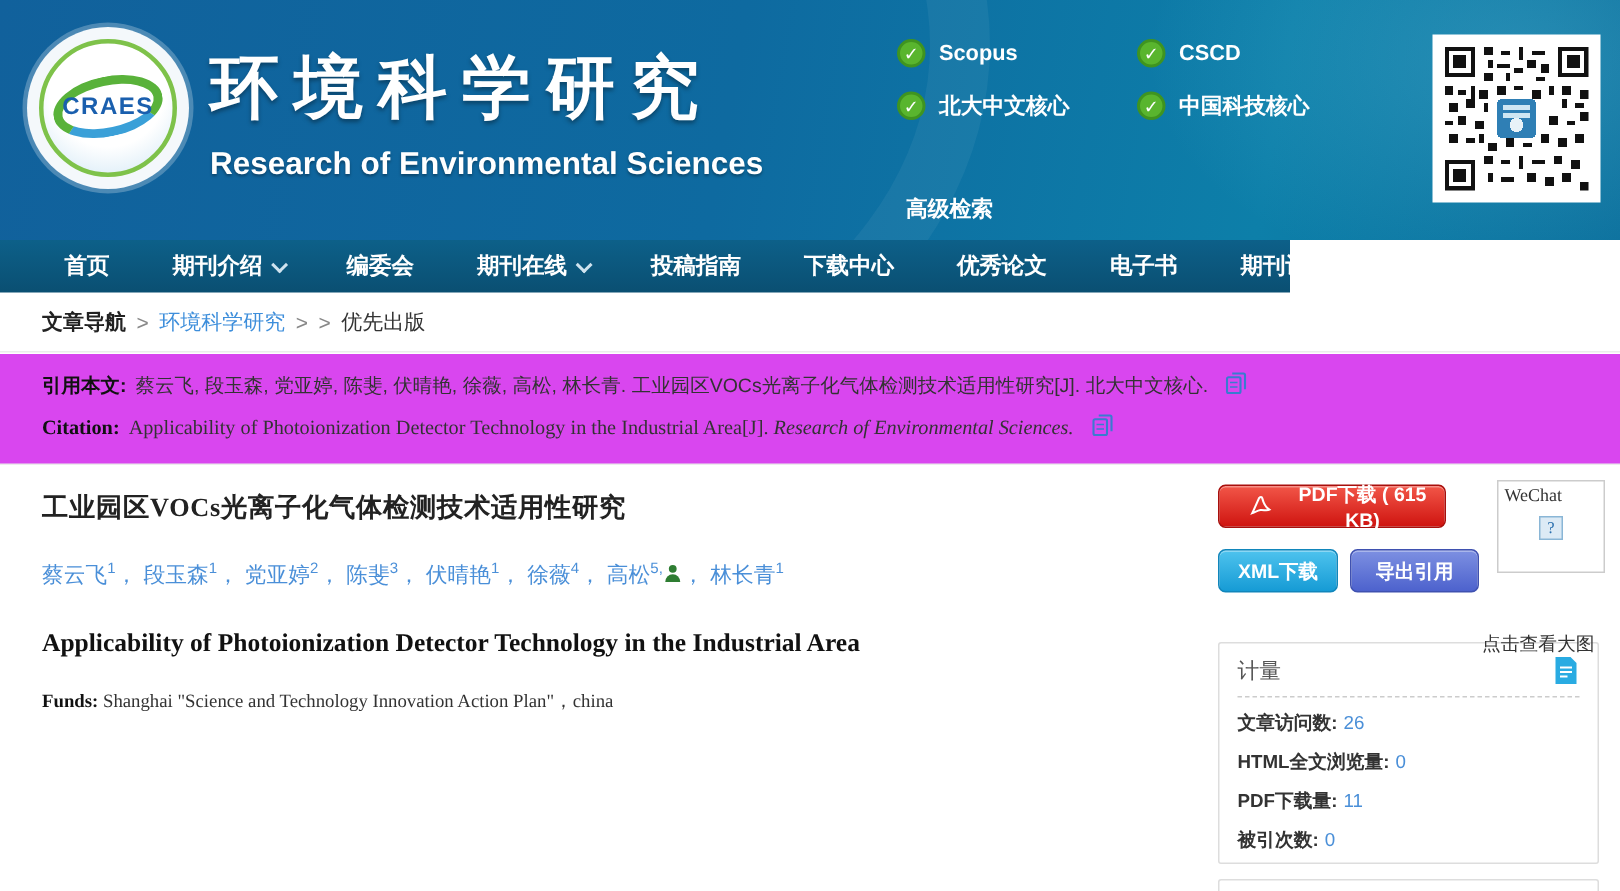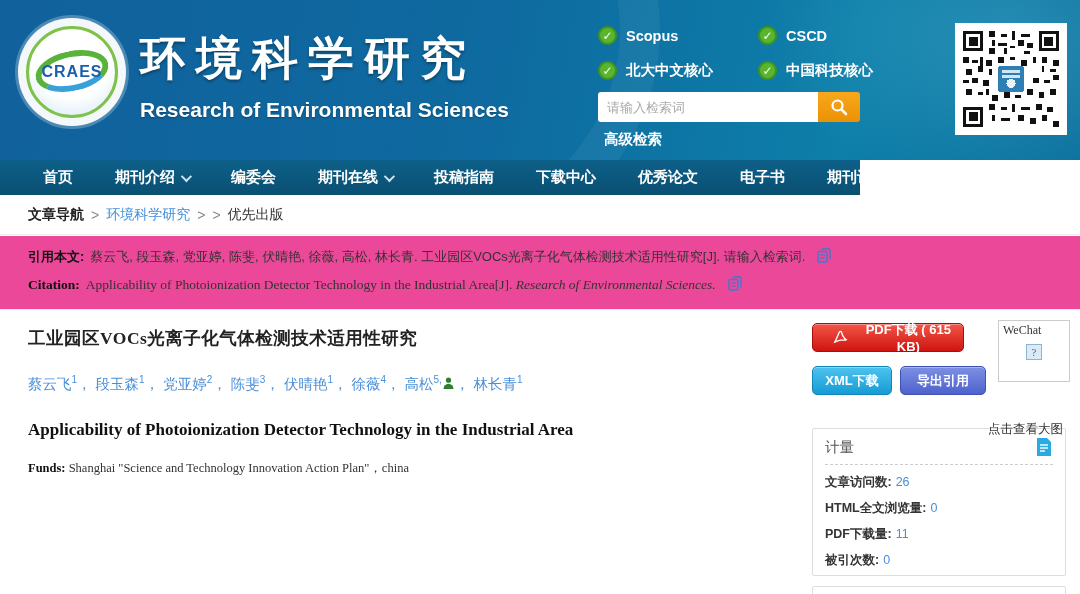--- a/index.html
+++ b/index.html
@@ -66,21 +66,21 @@
   .breadcrumb { position:absolute; left:0; top:195px; width:1080px; height:40px;
     display:flex; align-items:center; padding:0 28px; gap:7px; font-size:14px;
     border-bottom:1px solid #ececec; background:#fff; }
   .bc-strong { color:#222; font-weight:bold; }
   .bc-sep { color:#888; }
   .bc-link { color:#3d8edb; cursor:pointer; }
   .bc-current { color:#333; }
 
   
   .cite-block { position:absolute; left:0; top:236px; width:1080px; height:74px;
-    padding:12px 28px 0 28px; border-bottom:1px solid #ececec; background:#ec4899; }
+    padding:12px 28px 0 28px; border-bottom:1px solid #ececec; background:#d946ef; }
   .cite-row { display:flex; align-items:flex-start; gap:6px; margin-bottom:10px;
     font-size:13px; color:#333; line-height:18px; }
   .cite-label { font-weight:bold; color:#111; white-space:nowrap; }
   .cite-row.en { font-family:"Liberation Serif","DejaVu Serif",serif; font-size:13.5px; }
   .cite-journal { font-style:italic; }
   .copy-icon { margin-left:6px; cursor:pointer; flex:0 0 auto; }
 
   
   .main { position:absolute; left:0; top:310px; width:1080px; height:284px;
     display:flex; background:#fff; overflow:hidden; }
@@ -161,29 +161,20 @@
     <div class="badge">
       <span class="badge-check">✓</span>
       <span class="badge-label">北大中文核心</span>
     </div>
     <div class="badge">
       <span class="badge-check">✓</span>
       <span class="badge-label">中国科技核心</span>
     </div>
   </div>
 
-  <div class="search-row">
-    <input class="search-input" placeholder="请输入检索词" style="">
-    <button class="search-btn">
-      <svg width="18" height="18" viewBox="0 0 18 18">
-        <circle cx="7.5" cy="7.5" r="5" fill="none" stroke="#fff" stroke-width="2.2"></circle>
-        <line x1="11.5" y1="11.5" x2="16" y2="16" stroke="#fff" stroke-width="2.6" stroke-linecap="round"></line>
-      </svg>
-    </button>
-  </div>
   <div class="adv-search">高级检索</div>
 
   <div class="qr-box">
     <svg viewBox="0 0 33 33" shape-rendering="crispEdges">
       <rect width="33" height="33" fill="#fff"></rect>
       <g fill="#111">
         <path d="M0 0h7v7h-7z M1 1v5h5v-5z" fill-rule="evenodd"></path>
         <rect x="2" y="2" width="3" height="3"></rect>
         <path d="M26 0h7v7h-7z M27 1v5h5v-5z" fill-rule="evenodd"></path>
         <rect x="28" y="2" width="3" height="3"></rect>
@@ -296,21 +287,21 @@
   <span class="bc-sep">&gt;</span>
   <span class="bc-link">环境科学研究</span>
   <span class="bc-sep">&gt;</span>
   <span class="bc-sep">&gt;</span>
   <span class="bc-current">优先出版</span>
 </div>
 
 <div class="cite-block">
   <div class="cite-row">
     <span class="cite-label">引用本文:</span>
-    <span>蔡云飞, 段玉森, 党亚婷, 陈斐, 伏晴艳, 徐薇, 高松, 林长青. 工业园区VOCs光离子化气体检测技术适用性研究[J]. 请输入检索词.</span>
+    <span>蔡云飞, 段玉森, 党亚婷, 陈斐, 伏晴艳, 徐薇, 高松, 林长青. 工业园区VOCs光离子化气体检测技术适用性研究[J]. 北大中文核心.</span>
     <svg class="copy-icon" width="15" height="15" viewBox="0 0 15 15">
       <rect x="1" y="3.5" width="9" height="10.5" rx="1" fill="none" stroke="#3a7bd0" stroke-width="1.4"></rect>
       <path d="M4.5 1 h7.5 a1 1 0 0 1 1 1 v9.5" fill="none" stroke="#3a7bd0" stroke-width="1.4"></path>
       <line x1="3" y1="7" x2="8" y2="7" stroke="#3a7bd0" stroke-width="1.1"></line>
       <line x1="3" y1="10" x2="8" y2="10" stroke="#3a7bd0" stroke-width="1.1"></line>
     </svg>
   </div>
   <div class="cite-row en">
     <span class="cite-label">Citation:</span>
     <span>

